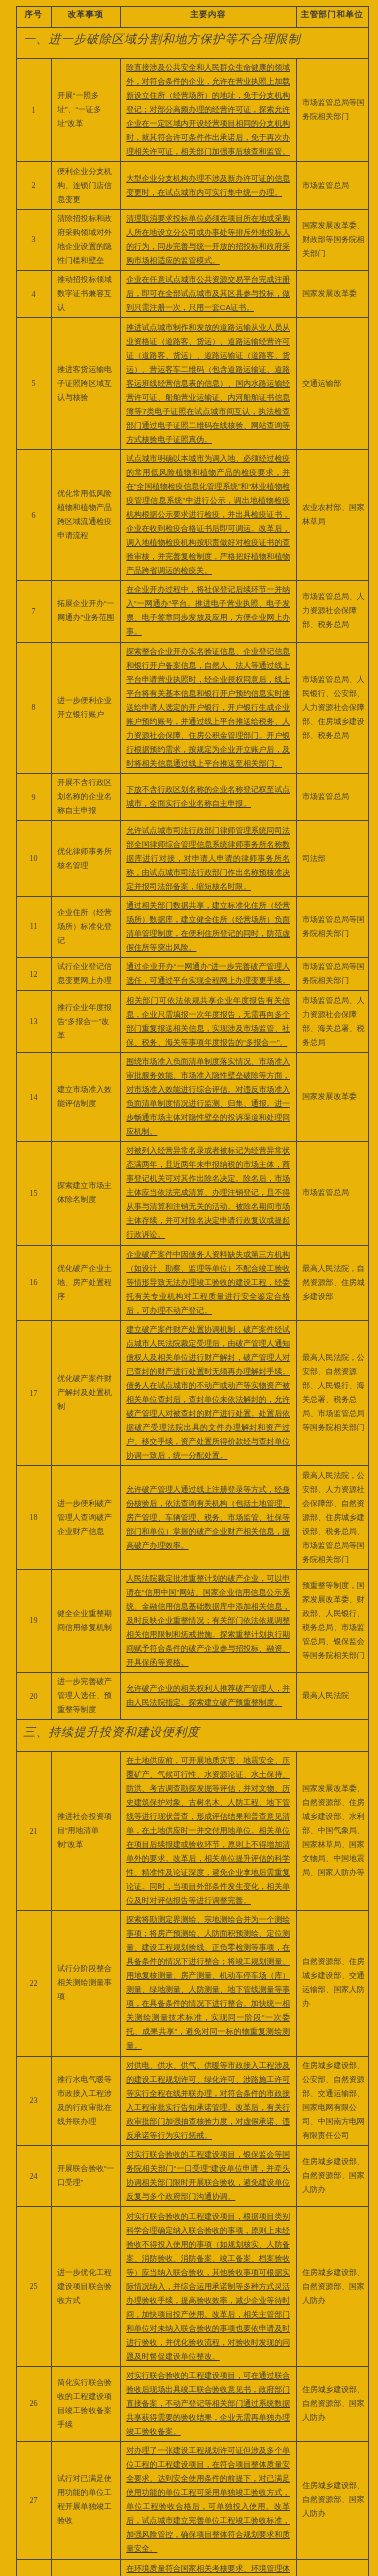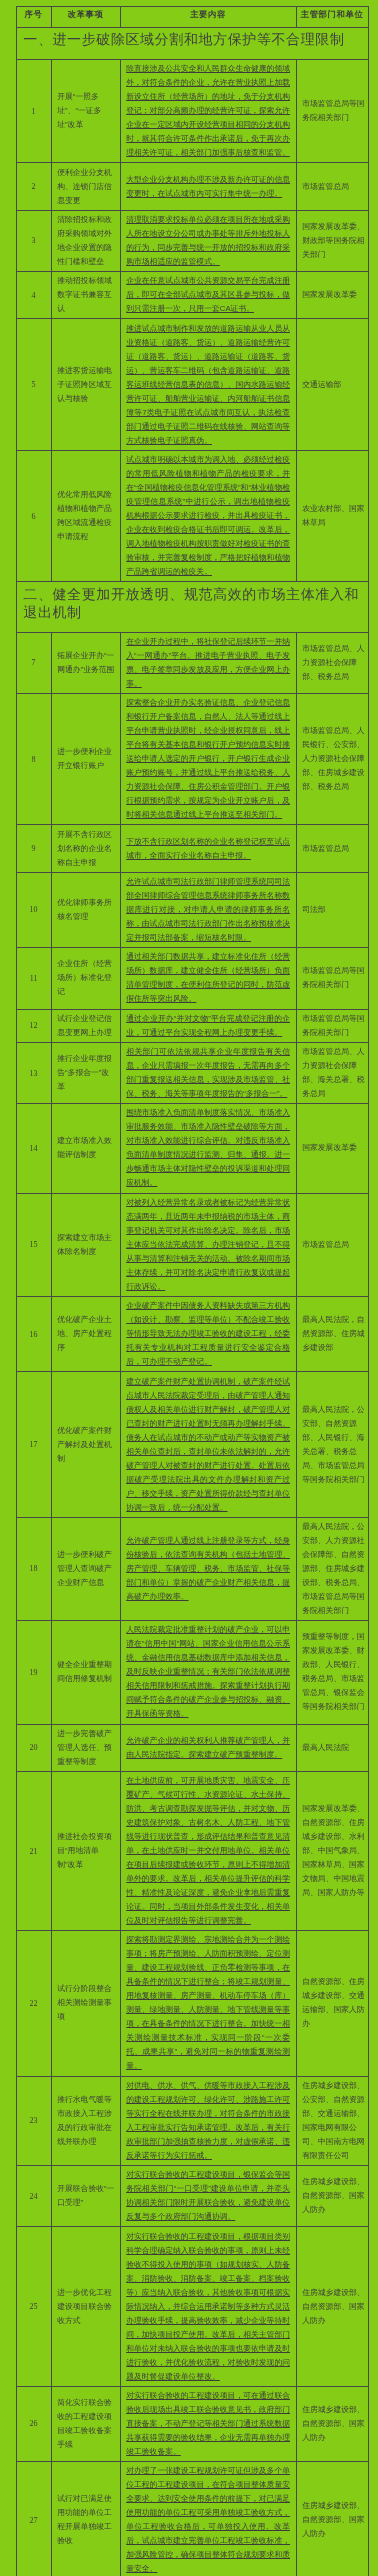--- a/index.html
+++ b/index.html
@@ -11,21 +11,21 @@
     width: 379px;
     height: 2576px;
     overflow: hidden;
     position: relative;
     font-family: "Liberation Sans", sans-serif;
   }
   .page {
     position: relative;
     width: 379px;
     height: 2576px;
-    background: #84cc16;
+    background: #eab308;
   }
   table.reform-table {
     position: absolute;
     left: 15.6px;
     top: 5.6px;
     width: 352px;
     border-collapse: collapse;
     table-layout: fixed;
   }
   .reform-table col.c-no   { width: 35px;  }
@@ -45,21 +45,22 @@
     font-size: 8.4px;
     font-weight: bold;
     text-align: center;
     vertical-align: middle;
     height: 21px;
     padding: 1.1px 1.1px 5.6px 1.1px;
     letter-spacing: 0.6px;
   }
   td.section {
     font-family: "Liberation Serif", serif;
-    font-size: 14px;
+    font-style: italic;
+    font-size: 12px;
     color: #3f3f3f;
     vertical-align: top;
     padding: 3.4px 3.4px 10px 6.7px;
     letter-spacing: 0.6px;
     height: 21px;
   }
   td.no {
     font-family: "Liberation Serif", serif;
     font-size: 8px;
     text-align: center;
@@ -141,23 +142,20 @@
           <td class="main">推进试点城市制作和发放的道路运输从业人员从业资格证（道路客、货运）、道路运输经营许可证（道路客、货运）、道路运输证（道路客、货运）、营运客车二维码（包含道路运输证、道路客运班线经营信息表的信息）、国内水路运输经营许可证、船舶营业运输证、内河船舶证书信息簿等7类电子证照在试点城市间互认，执法检查部门通过电子证照二维码在线核验、网站查询等方式核验电子证照真伪。</td>
           <td class="dept">交通运输部</td>
         </tr>
         <tr>
           <td class="no">6</td>
           <td class="item">优化常用低风险植物和植物产品跨区域流通检疫申请流程</td>
           <td class="main">试点城市明确以本城市为调入地、必须经过检疫的常用低风险植物和植物产品的检疫要求，并在“全国植物检疫信息化管理系统”和“林业植物检疫管理信息系统”中进行公示，调出地植物检疫机构根据公示要求进行检疫，并出具检疫证书，企业在收到检疫合格证书后即可调运。改革后，调入地植物检疫机构按职责做好对检疫证书的查验审核，并完善复检制度，严格把好植物和植物产品跨省调运的检疫关。</td>
           <td class="dept">农业农村部、国家林草局</td>
         </tr>
         <tr>
-          <td class="section" colspan="4">二、健全更加开放透明、规范高效的市场主体准入和退出机制</td>
-        </tr>
-        <tr>
           <td class="no">7</td>
           <td class="item">拓展企业开办“一网通办”业务范围</td>
           <td class="main">在企业开办过程中，将社保登记后续环节一并纳入“一网通办”平台。推进电子营业执照、电子发票、电子签章同步发放及应用，方便企业网上办事。</td>
           <td class="dept">市场监管总局、人力资源社会保障部、税务总局</td>
         </tr>
         <tr>
           <td class="no">8</td>
           <td class="item">进一步便利企业开立银行账户</td>
           <td class="main">探索整合企业开办实名验证信息、企业登记信息和银行开户备案信息，自然人、法人等通过线上平台申请营业执照时，经企业授权同意后，线上平台将有关基本信息和银行开户预约信息实时推送给申请人选定的开户银行，开户银行生成企业账户预约账号，并通过线上平台推送给税务、人力资源社会保障、住房公积金管理部门。开户银行根据预约需求，按规定为企业开立账户后，及时将相关信息通过线上平台推送至相关部门。</td>
           <td class="dept">市场监管总局、人民银行、公安部、人力资源社会保障部、住房城乡建设部、税务总局</td>
@@ -176,21 +174,21 @@
         </tr>
         <tr>
           <td class="no">11</td>
           <td class="item">企业住所（经营场所）标准化登记</td>
           <td class="main">通过相关部门数据共享，建立标准化住所（经营场所）数据库，建立健全住所（经营场所）负面清单管理制度，在便利住所登记的同时，防范虚假住所等突出风险。</td>
           <td class="dept">市场监管总局等国务院相关部门</td>
         </tr>
         <tr>
           <td class="no">12</td>
           <td class="item">试行企业登记信息变更网上办理</td>
-          <td class="main">通过企业开办“并对文物”平台完成登记注册的企业，可通过平台实现全程网上办理变更手续。</td>
+          <td class="main">通过企业开办“一网通办”进一步完善破产管理人选任，可通过平台实现全程网上办理变更手续。</td>
           <td class="dept">市场监管总局等国务院相关部门</td>
         </tr>
         <tr>
           <td class="no">13</td>
           <td class="item">推行企业年度报告“多报合一”改革</td>
           <td class="main">相关部门可依法依规共享企业年度报告有关信息，企业只需填报一次年度报告，无需再向多个部门重复报送相关信息，实现涉及市场监管、社保、税务、海关等事项年度报告的“多报合一”。</td>
           <td class="dept">市场监管总局、人力资源社会保障部、海关总署、税务总局</td>
         </tr>
         <tr>
           <td class="no">14</td>
@@ -228,20 +226,23 @@
           <td class="main">人民法院裁定批准重整计划的破产企业，可以申请在“信用中国”网站、国家企业信用信息公示系统、金融信用信息基础数据库中添加相关信息，及时反映企业重整情况；有关部门依法依规调整相关信用限制和惩戒措施。探索重整计划执行期间赋予符合条件的破产企业参与招投标、融资、开具保函等资格。</td>
           <td class="dept">预重整等制度，国家发展改革委、财政部、人民银行、税务总局、市场监管总局、银保监会等国务院相关部门</td>
         </tr>
         <tr>
           <td class="no">20</td>
           <td class="item">进一步完善破产管理人选任、预重整等制度</td>
           <td class="main">允许破产企业的相关权利人推荐破产管理人，并由人民法院指定。探索建立破产预重整制度。</td>
           <td class="dept">最高人民法院</td>
         </tr>
         <tr>
+          <td class="section" colspan="4">三、持续提升投资和建设便利度</td>
+        </tr>
+        <tr>
           <td class="no">21</td>
           <td class="item">推进社会投资项目“用地清单制”改革</td>
           <td class="main">在土地供应前，可开展地质灾害、地震安全、压覆矿产、气候可行性、水资源论证、水土保持、防洪、考古调查勘探发掘等评估，并对文物、历史建筑保护对象、古树名木、人防工程、地下管线等进行现状普查，形成评估结果和普查意见清单，在土地供应时一并交付用地单位。相关单位在项目后续报建或验收环节，原则上不得增加清单外的要求。改革后，相关单位提升评估的科学性、精准性及论证深度，避免企业拿地后需重复论证。同时，当项目外部条件发生变化，相关单位及时对评估报告等进行调整完善。</td>
           <td class="dept">国家发展改革委、自然资源部、住房城乡建设部、水利部、中国气象局、国家林草局、国家文物局、中国地震局、国家人防办等</td>
         </tr>
         <tr>
           <td class="no">22</td>
           <td class="item">试行分阶段整合相关测绘测量事项</td>
           <td class="main">探索将勘测定界测绘、宗地测绘合并为一个测绘事项；将房产预测绘、人防面积预测绘、定位测量、建设工程规划验线、正负零检测等事项，在具备条件的情况下进行整合；将竣工规划测量、用地复核测量、房产测量、机动车停车场（库）测量、绿地测量、人防测量、地下管线测量等事项，在具备条件的情况下进行整合。加快统一相关测绘测量技术标准，实现同一阶段“一次委托、成果共享”，避免对同一标的物重复测绘测量。</td>
           <td class="dept">自然资源部、住房城乡建设部、交通运输部、国家人防办</td>

